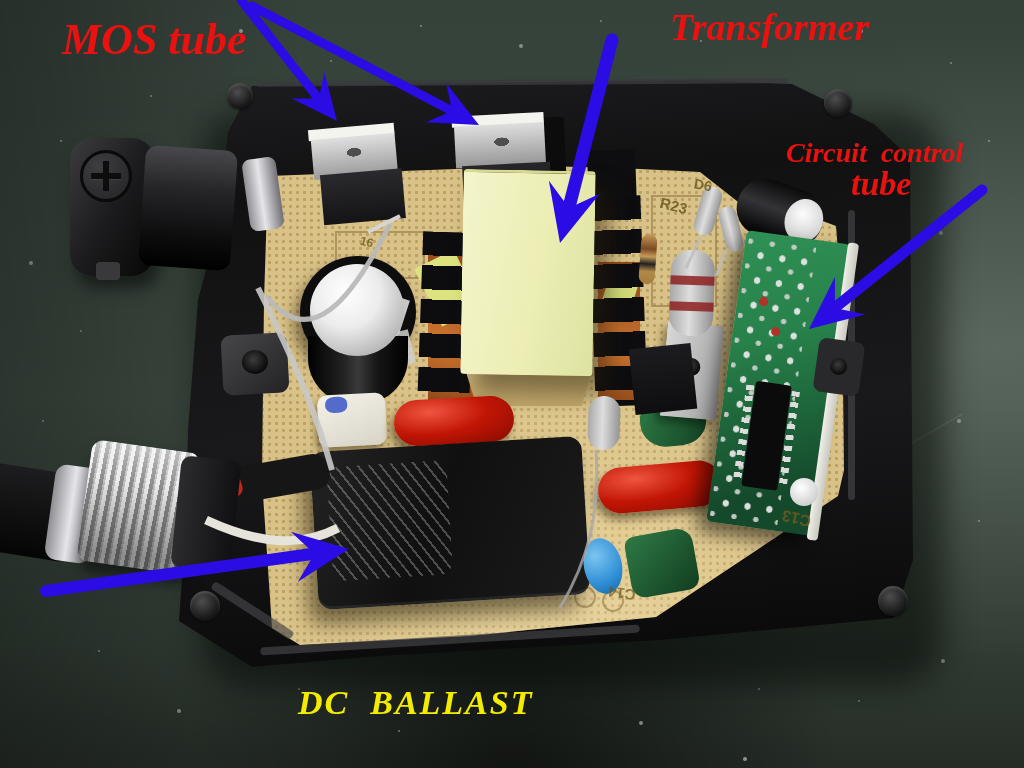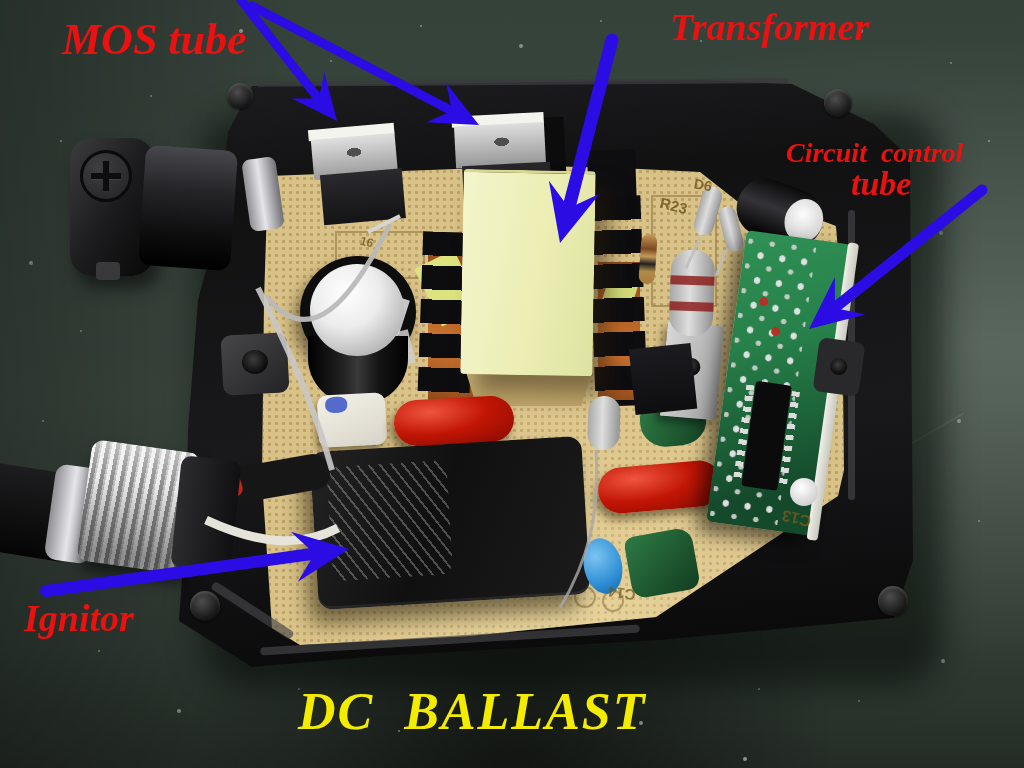--- a/index.html
+++ b/index.html
@@ -225,22 +225,21 @@
   <div class="abs silk" style="left:694px;top:178px;font-size:14px;transform:rotate(10deg);">D6</div>
   <div class="abs silk" style="left:660px;top:198px;font-size:15px;transform:rotate(14deg);">R23</div>
   <div class="abs silk" style="left:782px;top:510px;font-size:16px;transform:rotate(193deg);">C13</div>
   <div class="abs silk" style="left:608px;top:586px;font-size:15px;transform:rotate(188deg);opacity:.7;">C14</div>
   <div class="abs silk" style="left:360px;top:236px;font-size:12px;transform:rotate(15deg);opacity:.8;">16</div>
 
   <div class="abs lbl" style="left:62px;top:18px;font-size:44px;">MOS tube</div>
   <div class="abs lbl" style="left:670px;top:8px;font-size:38px;">Transformer</div>
   <div class="abs lbl" style="left:766px;top:139px;font-size:28px;margin-left:20px;">Circuit  control</div>
   <div class="abs lbl" style="left:851px;top:167px;font-size:34px;">tube</div>
-  <div class="abs lbl" style="left:24px;top:599px;font-size:38px;">Ignitor</div>
-  <div class="abs title" style="left:298px;top:686px;font-size:52px;">DC  BALLAST</div>
+  <div class="abs title" style="left:298px;top:686px;font-size:34px;">DC  BALLAST</div>
 
   <svg class="abs" style="left:0;top:0;" width="1024" height="768">
     <g>
       <path class="arrow-line" stroke-width="9" d="M241,0 L318,98"></path>
       <polygon class="arrow-head" points="0,0 -46,-21 -29,0 -46,21" transform="translate(337,121) rotate(51)"></polygon>
     </g>
     <g>
       <path class="arrow-line" stroke-width="9" d="M252,6 L452,111"></path>
       <polygon class="arrow-head" points="0,0 -46,-21 -29,0 -46,21" transform="translate(479,125) rotate(27.4) scale(1.05)"></polygon>
     </g>

